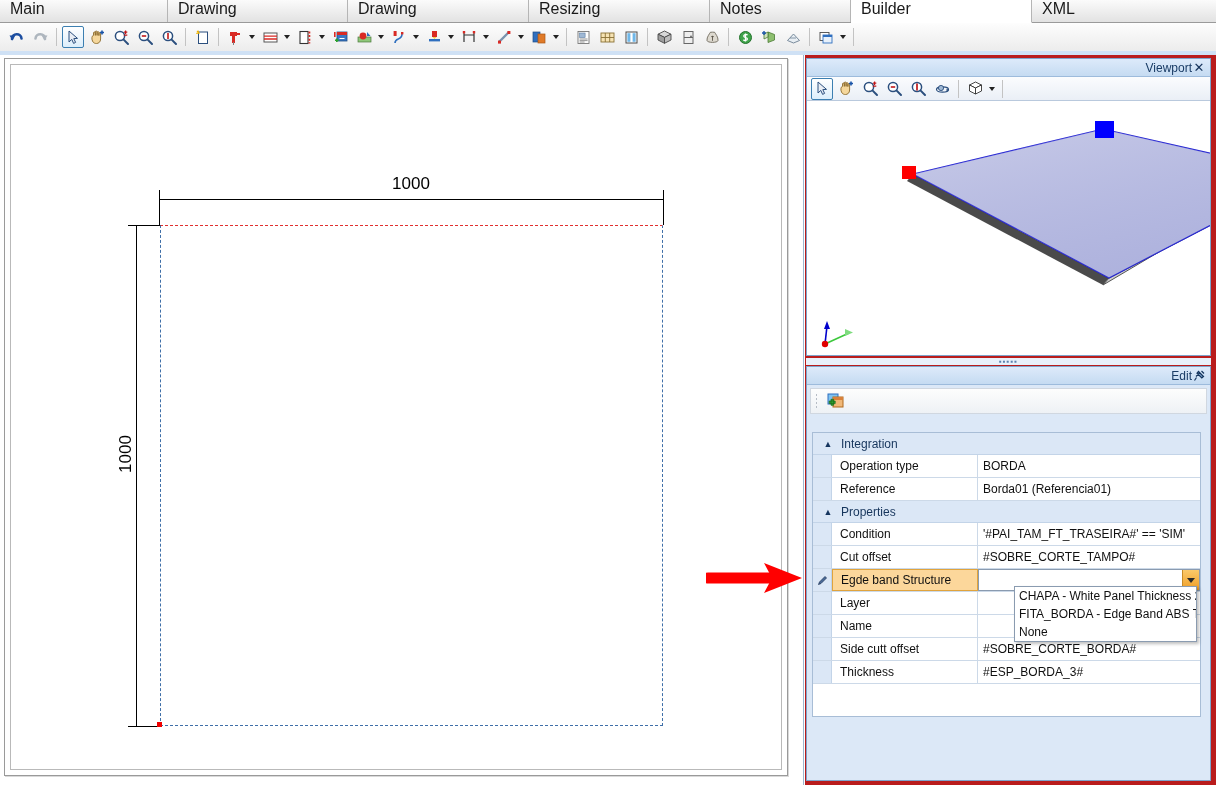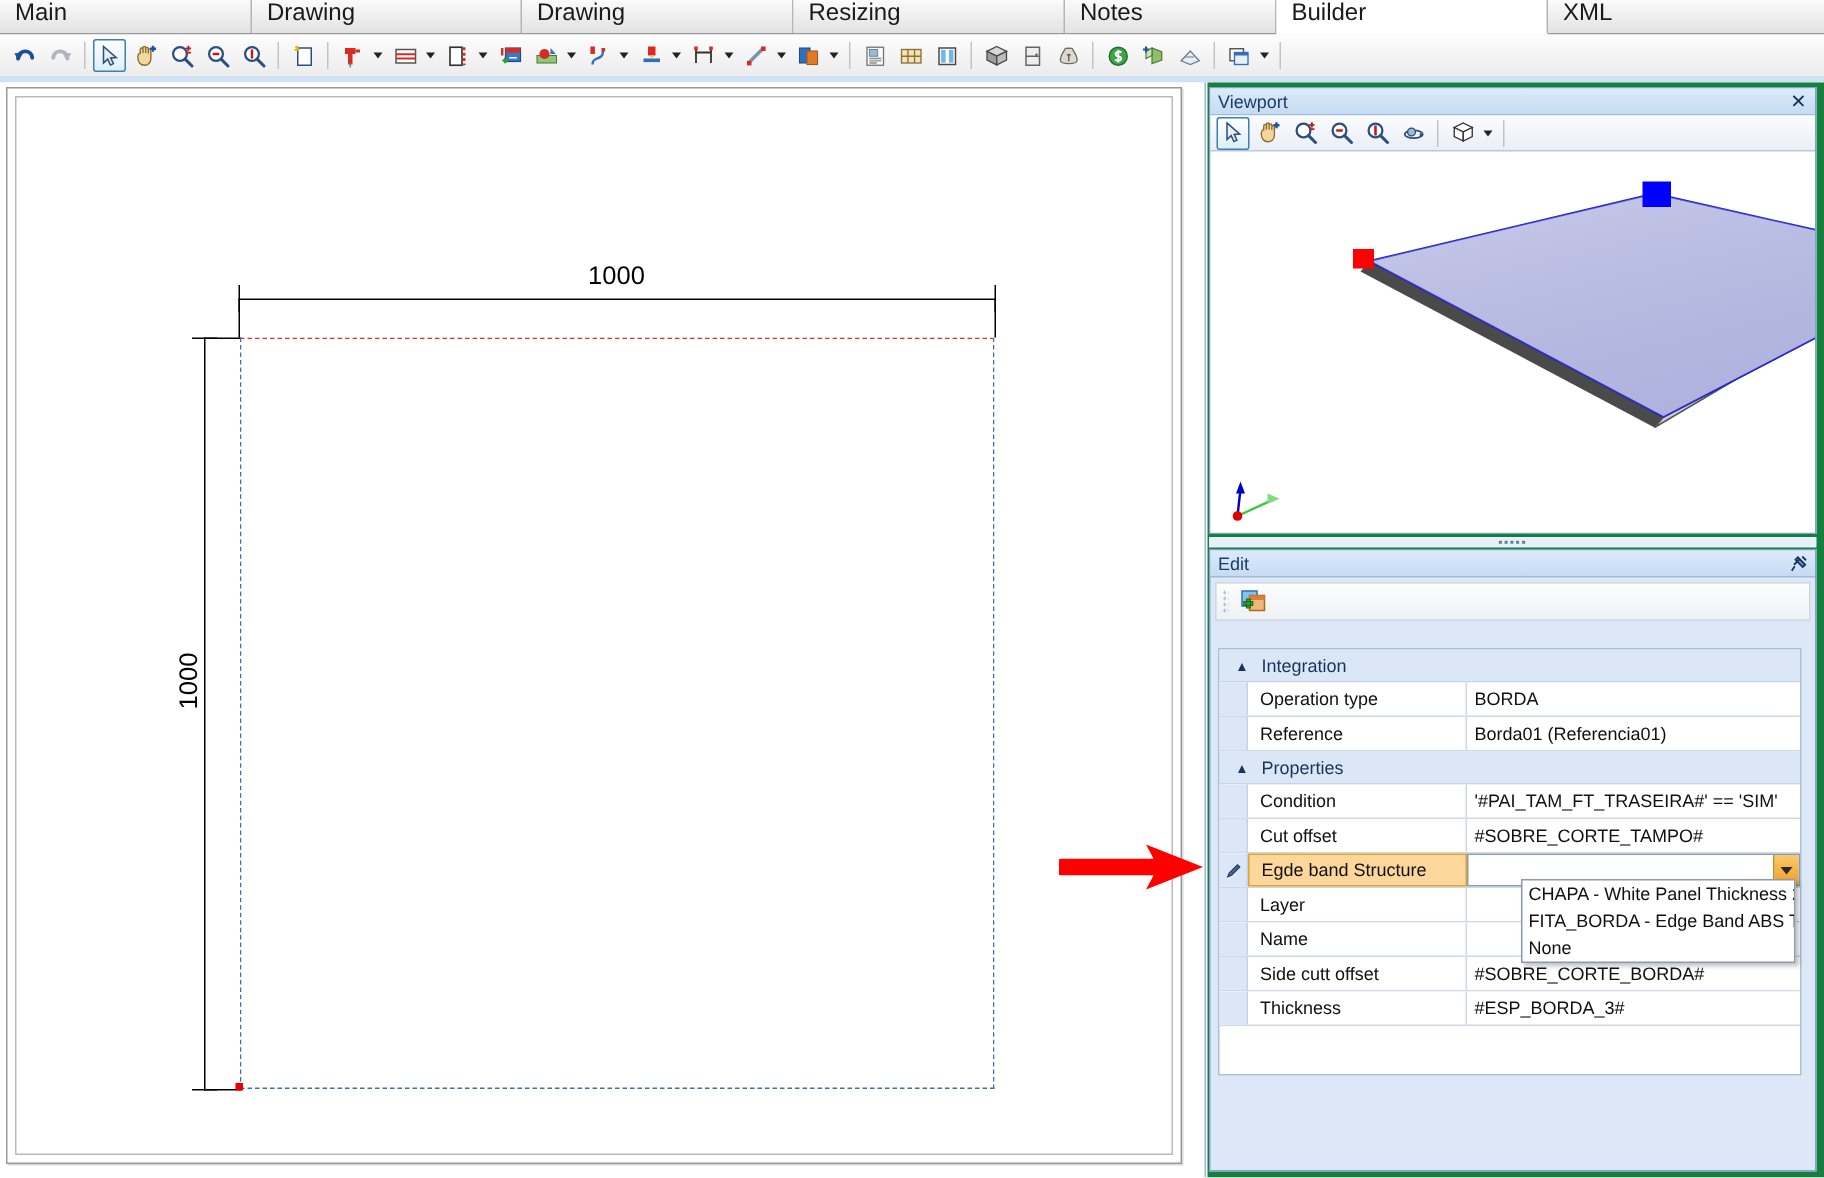--- a/index.html
+++ b/index.html
@@ -187,21 +187,22 @@
     left: 152px; top: 663px;
     width: 5px; height: 5px;
     background: #ef0000;
   }
 
   
   .right-col {
     position: absolute;
     left: 805px; top: 55px;
     width: 411px; height: 730px;
-    background: #15803d;
+    background: #b91c1c;
+    text-align: right;
   }
 
   
   .panel {
     position: absolute;
     background: #ffffff;
     border: 1px solid #7fa4cb;
   }
   .viewport-panel {
     left: 1px; top: 3px;

